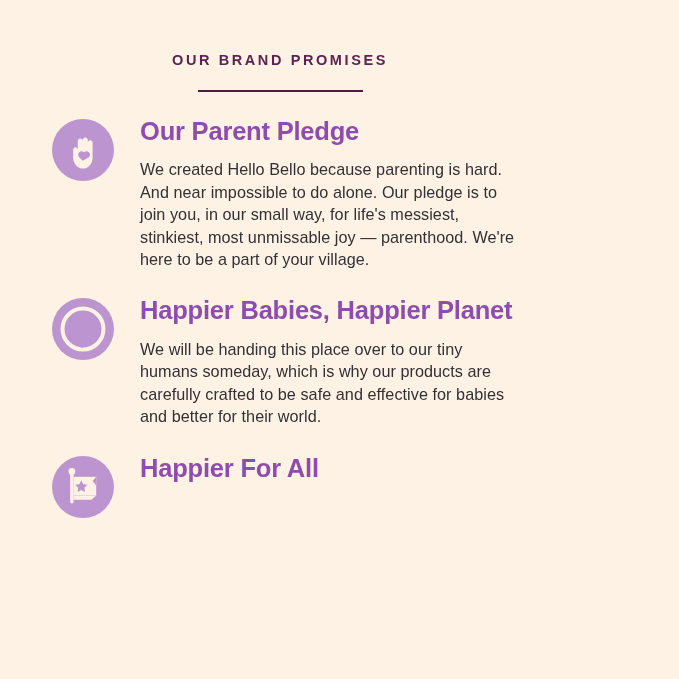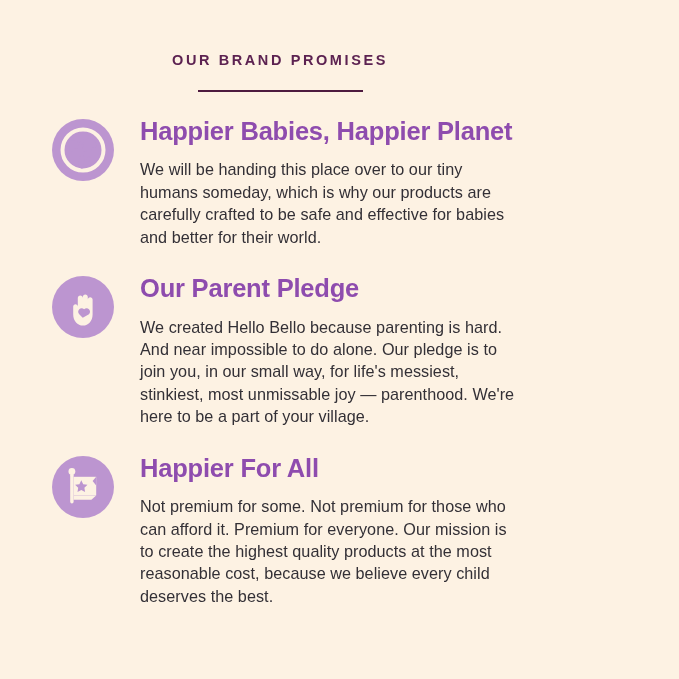--- a/index.html
+++ b/index.html
@@ -110,20 +110,36 @@
     </div>
   </div>
 
   <div class="promises">
 
     <div class="promise">
       <div class="icon-slot">
         <svg viewBox="0 0 62 62" xmlns="http://www.w3.org/2000/svg">
           <circle cx="31" cy="31" r="31" fill="#BC95D0"></circle>
 
+          <path d="M21.2 30.5c0-1.3 1-2.3 2.3-2.3 1.3 0 2.3 1 2.3 2.3V22c0-1.4 1.1-2.5 2.5-2.5s2.5 1.1 2.5 2.5v8.5V21c0-1.4 1.1-2.5 2.5-2.5S35.8 19.6 35.8 21v9.5V23.6c0-1.3 1.1-2.4 2.4-2.4s2.4 1.1 2.4 2.4v14.8c0 6.4-4.2 11.1-9.6 11.1s-9.8-4.7-9.8-11.1V30.5z" fill="#FDF2E3"></path>
+
+          <path d="M31 45.2l-3.9-3.9c-1.6-1.6-1.6-4.1 0-5.6 1.5-1.5 3.9-1.5 5.4.1l-1.5 1.5 1.5-1.5c1.5-1.6 3.9-1.6 5.4-.1 1.6 1.5 1.6 4 0 5.6L31 45.2z" transform="translate(-0.2 -3.1) scale(0.9) translate(3.4 4.6)" fill="#BC95D0"></path>
+        </svg>
+      </div>
+      <div class="promise-body">
+        <h2 class="promise-title">Our Parent Pledge</h2>
+        <p class="promise-text">We created Hello Bello because parenting is hard. And near impossible to do alone. Our pledge is to join you, in our small way, for life's messiest, stinkiest, most unmissable joy — parenthood. We're here to be a part of your village.</p>
+      </div>
+    </div>
+
+    <div class="promise">
+      <div class="icon-slot">
+        <svg viewBox="0 0 62 62" xmlns="http://www.w3.org/2000/svg">
+          <circle cx="31" cy="31" r="31" fill="#BC95D0"></circle>
+
           <circle cx="31" cy="31" r="20.5" fill="none" stroke="#FDF2E3" stroke-width="4"></circle>
 
           <g fill="#BC95D0">
             <path d="M18.5 22.5c2.2-1.4 4.6-1.1 6.3.2 1.1.9 2.4.6 3.5.2 1.4-.5 2.6.3 2.2 1.6-.3 1.1-1.6 1.4-2.7 1.2-1.5-.2-2.4.8-2 2.1.3 1-.5 1.8-1.5 1.5-1.6-.5-2.6.5-2.6 1.9 0 1.3-1.2 1.9-2.3 1.4-1.5-.7-2.1-2.3-2.2-3.9-.1-2.3.6-4.6 1.3-6.2z"></path>
             <path d="M33.5 20.2c2.6-.9 5.4-.6 7.6.9 1.6 1.1 2.8 2.7 3.2 4.6.3 1.4-.5 2.6-1.9 2.6-1.5 0-2.2 1.1-2.6 2.4-.4 1.4-1.9 1.8-3 1-1-.7-2.2-.5-2.9.5-.8 1.1-2.4.9-2.9-.4-.6-1.6-.2-3.3.6-4.8.6-1.1.4-2.3-.5-3.1-1-1-.8-2.6.4-3.7z"></path>
             <path d="M28.8 36.5c1.6-.6 3.2.2 3.8 1.7.6 1.4.3 3-.4 4.3-.8 1.6-1.1 3.3-.8 5 .2 1.4-.9 2.5-2.2 2.1-1.6-.5-2.5-2-2.9-3.6-.5-2.1-.2-4.3.6-6.3.4-1.1 1-2.5 1.9-3.2z"></path>
             <path d="M36.2 37.8c1.2-.4 2.4.5 2.3 1.8-.1 1.3-.9 2.3-1.8 3.1-.8.7-2 .3-2.2-.8-.2-1.3.4-2.7 1.7-4.1z"></path>
           </g>
         </svg>
       </div>
@@ -131,47 +147,30 @@
         <h2 class="promise-title">Happier Babies, Happier Planet</h2>
         <p class="promise-text">We will be handing this place over to our tiny humans someday, which is why our products are carefully crafted to be safe and effective for babies and better for their world.</p>
       </div>
     </div>
 
     <div class="promise">
       <div class="icon-slot">
         <svg viewBox="0 0 62 62" xmlns="http://www.w3.org/2000/svg">
           <circle cx="31" cy="31" r="31" fill="#BC95D0"></circle>
 
-          <path d="M21.2 30.5c0-1.3 1-2.3 2.3-2.3 1.3 0 2.3 1 2.3 2.3V22c0-1.4 1.1-2.5 2.5-2.5s2.5 1.1 2.5 2.5v8.5V21c0-1.4 1.1-2.5 2.5-2.5S35.8 19.6 35.8 21v9.5V23.6c0-1.3 1.1-2.4 2.4-2.4s2.4 1.1 2.4 2.4v14.8c0 6.4-4.2 11.1-9.6 11.1s-9.8-4.7-9.8-11.1V30.5z" fill="#FDF2E3"></path>
-
-          <path d="M31 45.2l-3.9-3.9c-1.6-1.6-1.6-4.1 0-5.6 1.5-1.5 3.9-1.5 5.4.1l-1.5 1.5 1.5-1.5c1.5-1.6 3.9-1.6 5.4-.1 1.6 1.5 1.6 4 0 5.6L31 45.2z" transform="translate(-0.2 -3.1) scale(0.9) translate(3.4 4.6)" fill="#BC95D0"></path>
-        </svg>
-      </div>
-      <div class="promise-body">
-        <h2 class="promise-title">Our Parent Pledge</h2>
-        <p class="promise-text">We created Hello Bello because parenting is hard. And near impossible to do alone. Our pledge is to join you, in our small way, for life's messiest, stinkiest, most unmissable joy — parenthood. We're here to be a part of your village.</p>
-      </div>
-    </div>
-
-    <div class="promise">
-      <div class="icon-slot">
-        <svg viewBox="0 0 62 62" xmlns="http://www.w3.org/2000/svg">
-          <circle cx="31" cy="31" r="31" fill="#BC95D0"></circle>
-
           <rect x="18.2" y="17.5" width="3.4" height="30" rx="1.7" fill="#FDF2E3"></rect>
 
           <circle cx="19.9" cy="15.4" r="3.4" fill="#FDF2E3"></circle>
 
           <path d="M21.6 20.8h22.6v18.6H21.6z" fill="#FDF2E3"></path>
           <path d="M44.2 20.8l-3.6 4.3 3.6 4.3v-8.6z" fill="#BC95D0"></path>
           <path d="M21.6 39.4h22.6l-4.8 4.4H21.6z" fill="#FDF2E3"></path>
 
           <path d="M29.3 24.3l1.9 3.9 4.3.6-3.1 3 .7 4.3-3.8-2-3.8 2 .7-4.3-3.1-3 4.3-.6z" fill="#BC95D0"></path>
         </svg>
       </div>
       <div class="promise-body">
         <h2 class="promise-title">Happier For All</h2>
-        <p class="promise-text">Not premium for some. Not premium for those who can afford it. Premium for everyone. Our mission is to create the highest quality products at the most reasonable cost, because we believe every child deserves the best.</p>
       </div>
     </div>
 
   </div>
 </div>
 
 </body></html>

